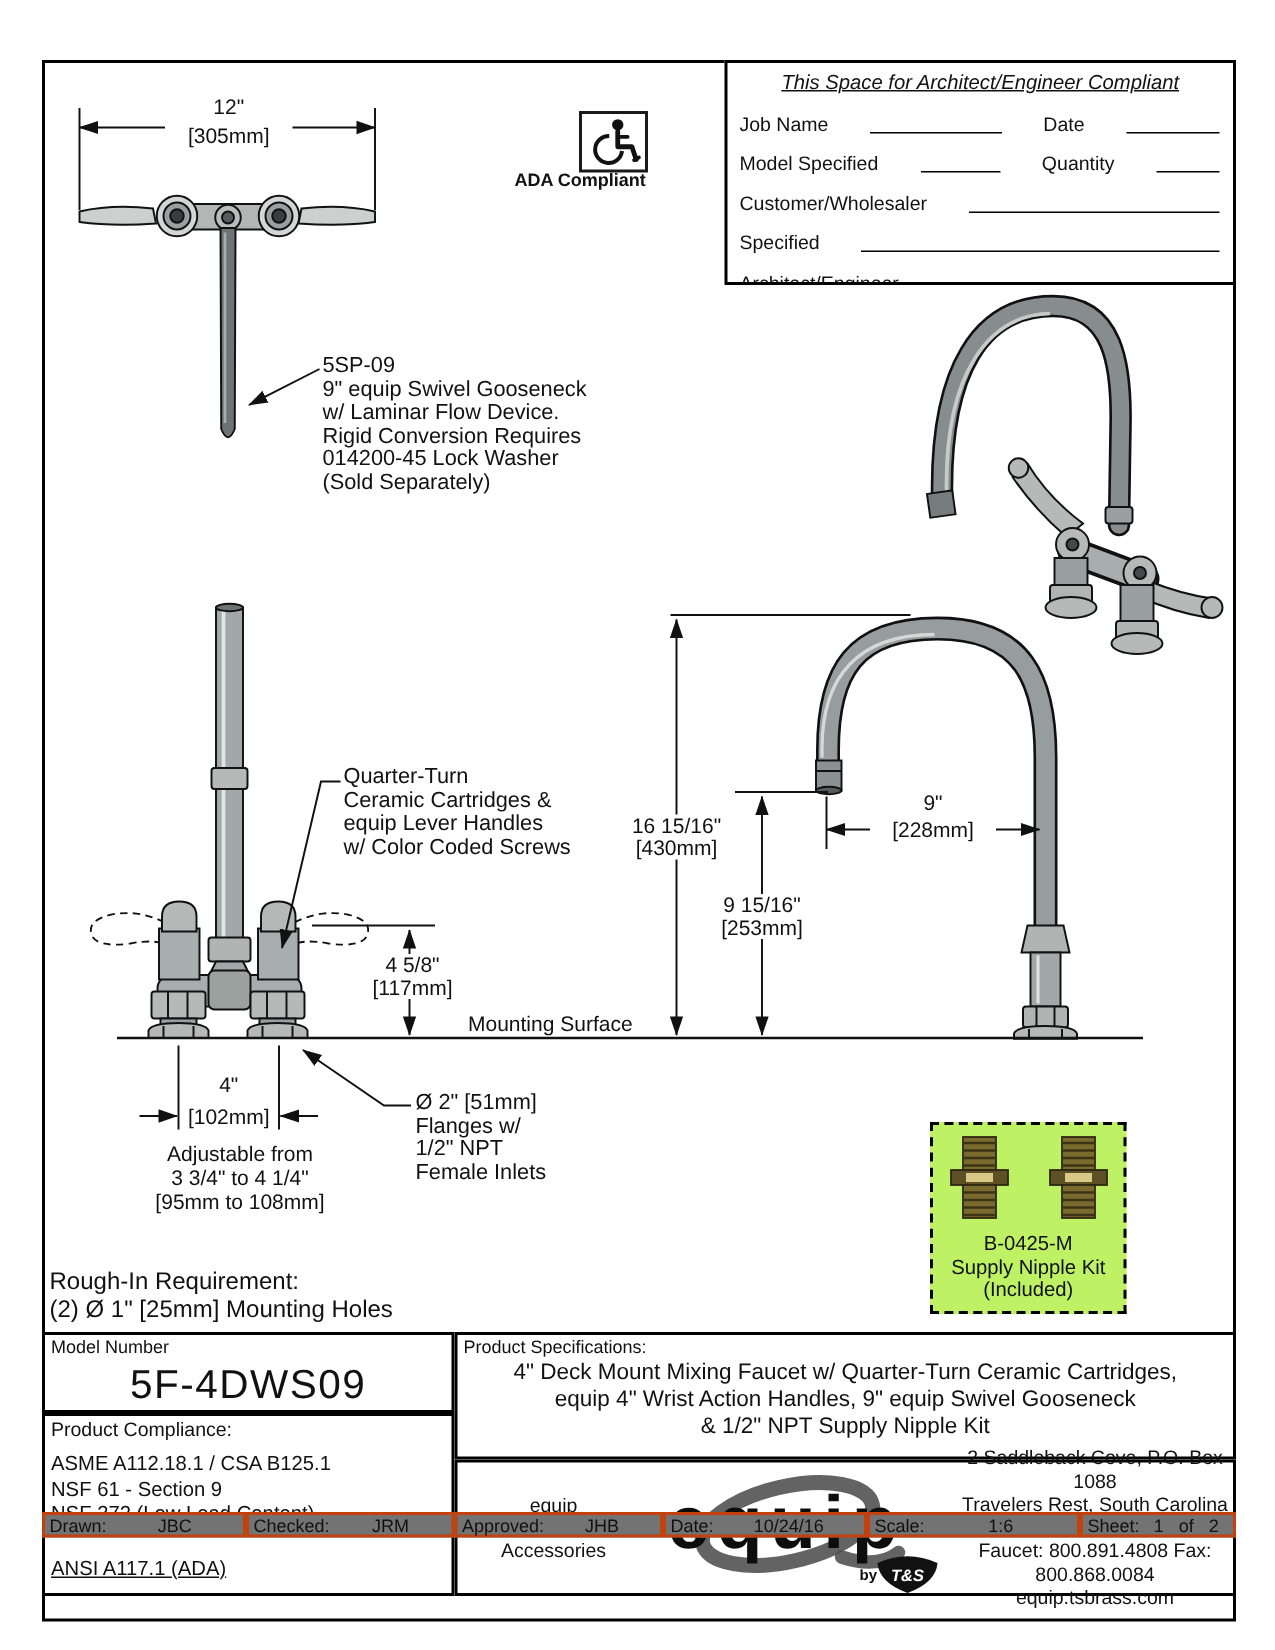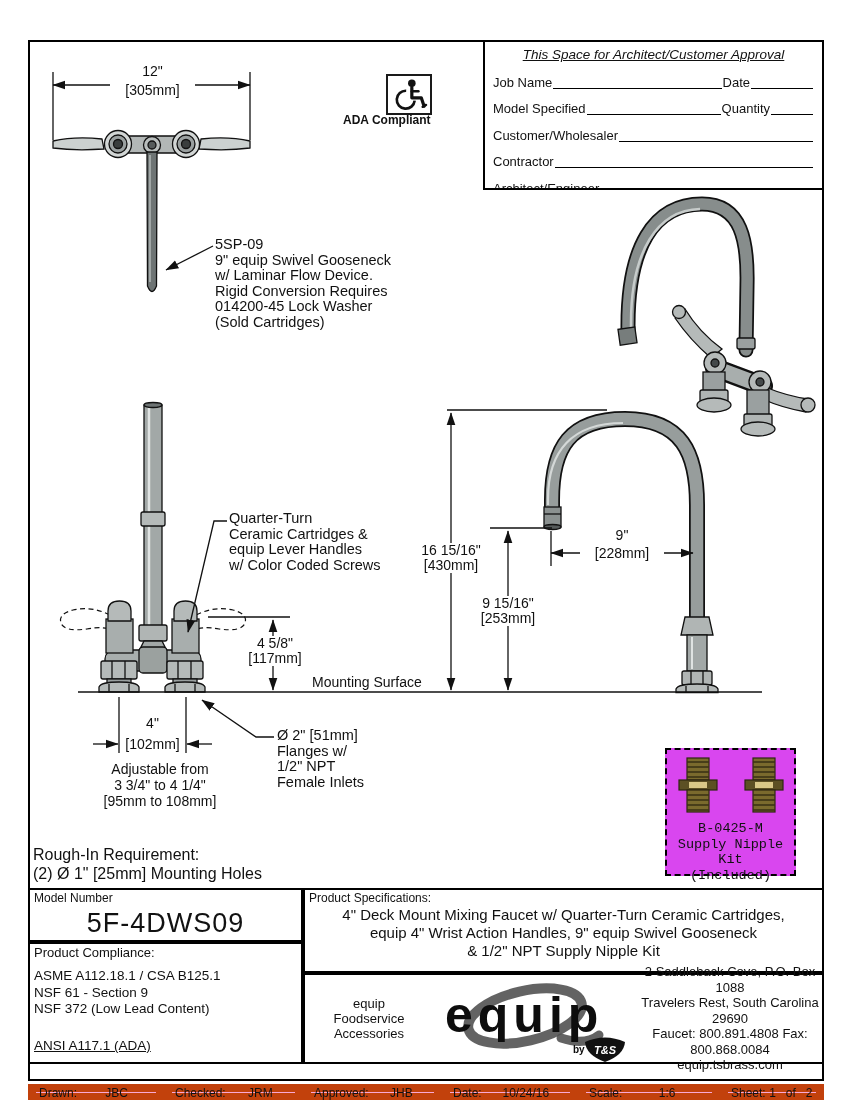--- a/index.html
+++ b/index.html
@@ -12,44 +12,44 @@
   .txt{position:absolute;z-index:6;line-height:1.08;}
   .wbg{background:#fff;}
   .ctr{text-align:center;}
   .dimtxt{font-size:14px;}
   .callout{font-size:14.5px;line-height:15.5px;}
   .roughin{font-size:16px;line-height:19px;}
   
   .approval{left:483px;top:40px;width:341px;height:150px;border:2px solid #000;box-sizing:border-box;
             z-index:6;background:#fff;padding:3px 8px 0 8px;overflow:hidden;}
   .ap-title{font-size:13.5px;font-style:italic;text-decoration:underline;text-align:center;margin:2px 0 1px 0;}
-  .ap-row{display:flex;align-items:flex-end;height:26.5px;font-size:13px;}
+  .ap-row{display:flex;align-items:flex-end;height:26.5px;font-size:13px;gap:27px;}
   .ap-fill{flex:1;border-bottom:1.3px solid #000;margin:0 1px 1px 1px;height:14px;}
   .ap-fill.short1{flex:0 0 62px;}
   .ap-fill.short2{flex:0 0 42px;}
   
   .ada-box{left:386px;top:74px;width:46px;height:41px;border:2.5px solid #1a1a1a;box-sizing:border-box;z-index:6;
            display:flex;align-items:center;justify-content:center;background:#fff;}
   .ada-label{left:343px;top:114px;width:134px;font-size:12px;font-weight:bold;text-align:left;}
   
-  .kitbox{left:665px;top:748px;width:131px;height:128px;border:2px dashed #000;box-sizing:border-box;z-index:6;
-          background:#d946ef;text-align:center;padding-top:6px;font-family:Liberation Mono, monospace;}
+  .kitbox{left:620px;top:748px;width:131px;height:128px;border:2px dashed #000;box-sizing:border-box;z-index:6;
+          background:#bef264;text-align:center;padding-top:6px;}
   .kitbox .kt{font-size:13.5px;line-height:15.5px;}
   
   .cell{position:absolute;border:2px solid #000;box-sizing:border-box;background:#fff;z-index:6;}
   .cell .small-h{font-size:12px;padding:1px 12px 0 4px;}
   .model-num{font-size:27px;text-align:center;margin-top:3px;letter-spacing:1px;}
   .comp-items{font-size:13.5px;line-height:16.5px;padding:8px 0 0 4px;}
   .comp-items .gap{margin-top:20px;text-decoration:underline;}
   .spec-lines{font-size:15px;line-height:18px;text-align:center;margin-top:1px;}
   .brandrow{display:flex;align-items:center;height:100%;}
   .brand-left{width:128px;text-align:center;font-size:13px;line-height:15px;}
   .brand-addr{flex:1;text-align:center;font-size:13px;line-height:15.5px;}
-  .fcell{position:absolute;border:8px solid #c2410c;box-sizing:border-box;background:#f9a8d4;z-index:6;
-         display:flex;align-items:center;font-size:12px;top:1084px;height:17px;}
+  .fcell{position:absolute;border:2px solid #c2410c;box-sizing:border-box;background:#737373;z-index:6;
+         display:flex;align-items:center;font-size:12px;top:1008px;height:17px;}
   .fcell .fl{padding-left:3px;}
   .fcell .fv{flex:1;text-align:center;white-space:pre;}
 </style>
 </head>
 <body>
 
 <div class="sheet">
 
   <div class="abs frame"></div>
 
@@ -204,21 +204,21 @@
     <div>3 3/4" to 4 1/4"</div>
     <div>[95mm to 108mm]</div>
   </div>
 
   <div class="txt callout" style="left:215px;top:237px;width:205px">
     <div>5SP-09</div>
     <div>9" equip Swivel Gooseneck</div>
     <div>w/ Laminar Flow Device.</div>
     <div>Rigid Conversion Requires</div>
     <div>014200-45 Lock Washer</div>
-    <div>(Sold Cartridges)</div>
+    <div>(Sold Separately)</div>
   </div>
   <div class="txt callout" style="left:229px;top:511px;width:175px">
     <div>Quarter-Turn</div>
     <div>Ceramic Cartridges &amp;</div>
     <div>equip Lever Handles</div>
     <div>w/ Color Coded Screws</div>
   </div>
   <div class="txt callout" style="left:277px;top:728px;width:120px">
     <div>Ø 2" [51mm]</div>
     <div>Flanges w/</div>
@@ -236,39 +236,39 @@
       <circle cx="23" cy="5.5" r="4" fill="#111"></circle>
       <path d="M23 10 L23 21 L33 21 L36 30" fill="none" stroke="#111" stroke-width="3.4" stroke-linecap="round" stroke-linejoin="round"></path>
       <path d="M23 14 H30" stroke="#111" stroke-width="2.6" stroke-linecap="round"></path>
       <path d="M26 24 A9.5 9.5 0 1 1 17 13.5" fill="none" stroke="#111" stroke-width="2.8"></path>
       <path d="M34.5 30.5 L38 28.5" stroke="#111" stroke-width="2.6" stroke-linecap="round"></path>
     </svg>
   </div>
   <div class="txt ada-label">ADA Compliant</div>
 
   <div class="abs approval">
-    <div class="ap-title">This Space for Architect/Customer Approval</div>
+    <div class="ap-title">This Space for Architect/Engineer Compliant</div>
     <div class="ap-row">
       <span>Job Name</span>
       <span class="ap-fill"></span>
       <span>Date</span>
       <span class="ap-fill short1"></span>
     </div>
     <div class="ap-row">
       <span>Model Specified</span>
       <span class="ap-fill"></span>
       <span>Quantity</span>
       <span class="ap-fill short2"></span>
     </div>
     <div class="ap-row">
       <span>Customer/Wholesaler</span>
       <span class="ap-fill"></span>
     </div>
     <div class="ap-row">
-      <span>Contractor</span>
+      <span>Specified</span>
       <span class="ap-fill"></span>
     </div>
     <div class="ap-row">
       <span>Architect/Engineer</span>
       <span class="ap-fill"></span>
     </div>
   </div>
 
   <div class="abs kitbox">
     <svg width="116" height="60" viewBox="0 0 116 60">

